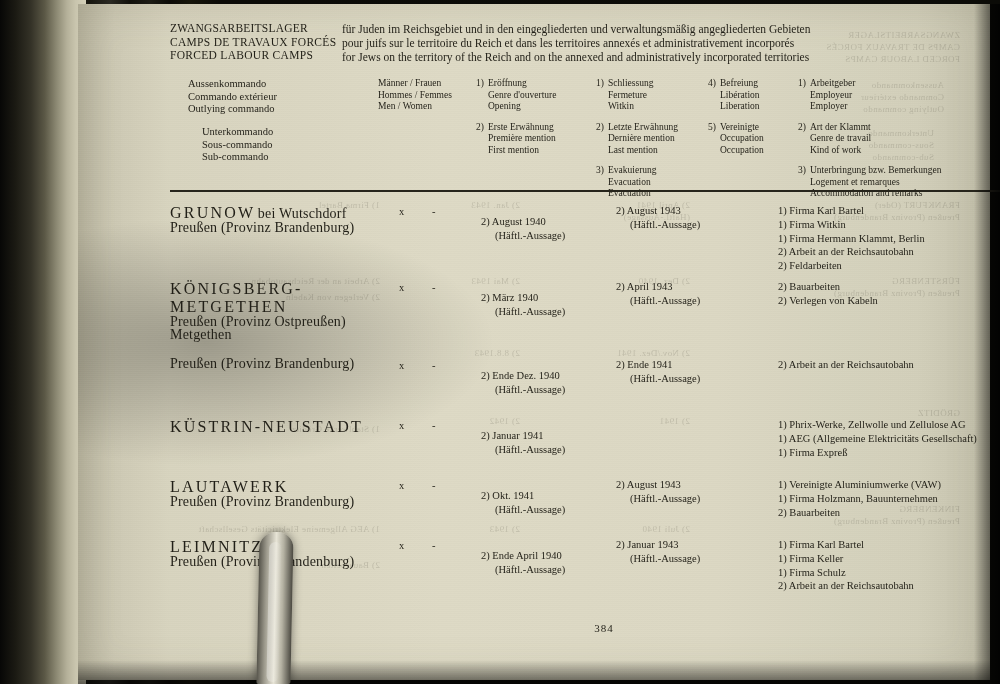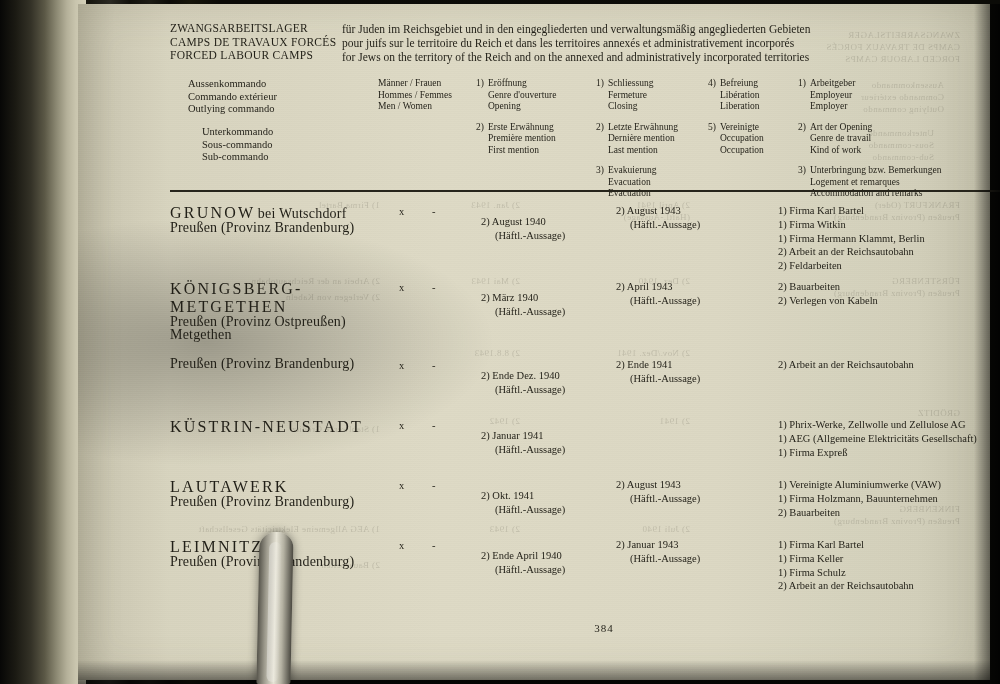--- a/index.html
+++ b/index.html
@@ -238,21 +238,21 @@
               <span class="tri"><span class="num">2)</span><span>Erste Erwähnung</span></span>
               <span class="tri"><span class="num"></span><span>Première mention</span></span>
               <span class="tri"><span class="num"></span><span>First mention</span></span>
             </div>
           </div>
 
           <div class="col-cl">
             <div class="grp">
               <span class="tri"><span class="num">1)</span><span>Schliessung</span></span>
               <span class="tri"><span class="num"></span><span>Fermeture</span></span>
-              <span class="tri"><span class="num"></span><span>Closing</span></span>
+              <span class="tri"><span class="num"></span><span>Witkin</span></span>
             </div>
             <div class="grp">
               <span class="tri"><span class="num">2)</span><span>Letzte Erwähnung</span></span>
               <span class="tri"><span class="num"></span><span>Dernière mention</span></span>
               <span class="tri"><span class="num"></span><span>Last mention</span></span>
             </div>
             <div class="grp">
               <span class="tri"><span class="num">3)</span><span>Evakuierung</span></span>
               <span class="tri"><span class="num"></span><span>Evacuation</span></span>
               <span class="tri"><span class="num"></span><span>Evacuation</span></span>
@@ -272,21 +272,21 @@
             </div>
           </div>
 
           <div class="col-em">
             <div class="grp">
               <span class="tri"><span class="num">1)</span><span>Arbeitgeber</span></span>
               <span class="tri"><span class="num"></span><span>Employeur</span></span>
               <span class="tri"><span class="num"></span><span>Employer</span></span>
             </div>
             <div class="grp">
-              <span class="tri"><span class="num">2)</span><span>Art der Opening</span></span>
+              <span class="tri"><span class="num">2)</span><span>Art der Klammt</span></span>
               <span class="tri"><span class="num"></span><span>Genre de travail</span></span>
               <span class="tri"><span class="num"></span><span>Kind of work</span></span>
             </div>
             <div class="grp">
               <span class="tri"><span class="num">3)</span><span>Unterbringung bzw. Bemerkungen</span></span>
               <span class="tri"><span class="num"></span><span>Logement et remarques</span></span>
               <span class="tri"><span class="num"></span><span>Accommodation and remarks</span></span>
             </div>
           </div>
         </div>

